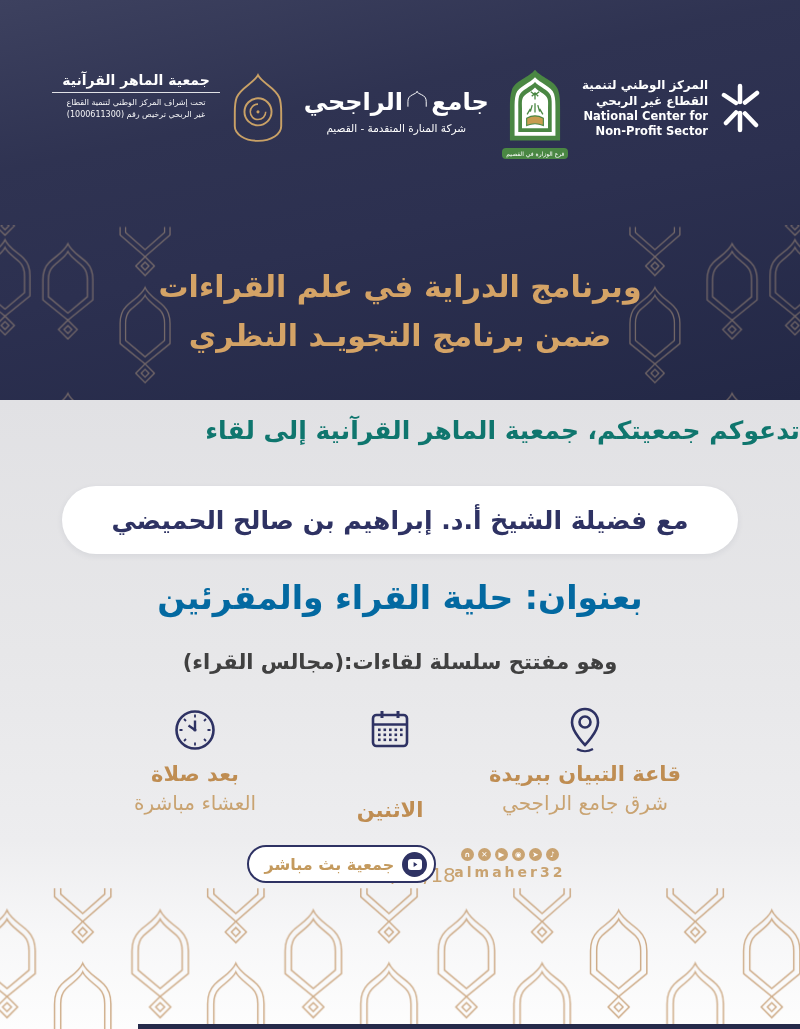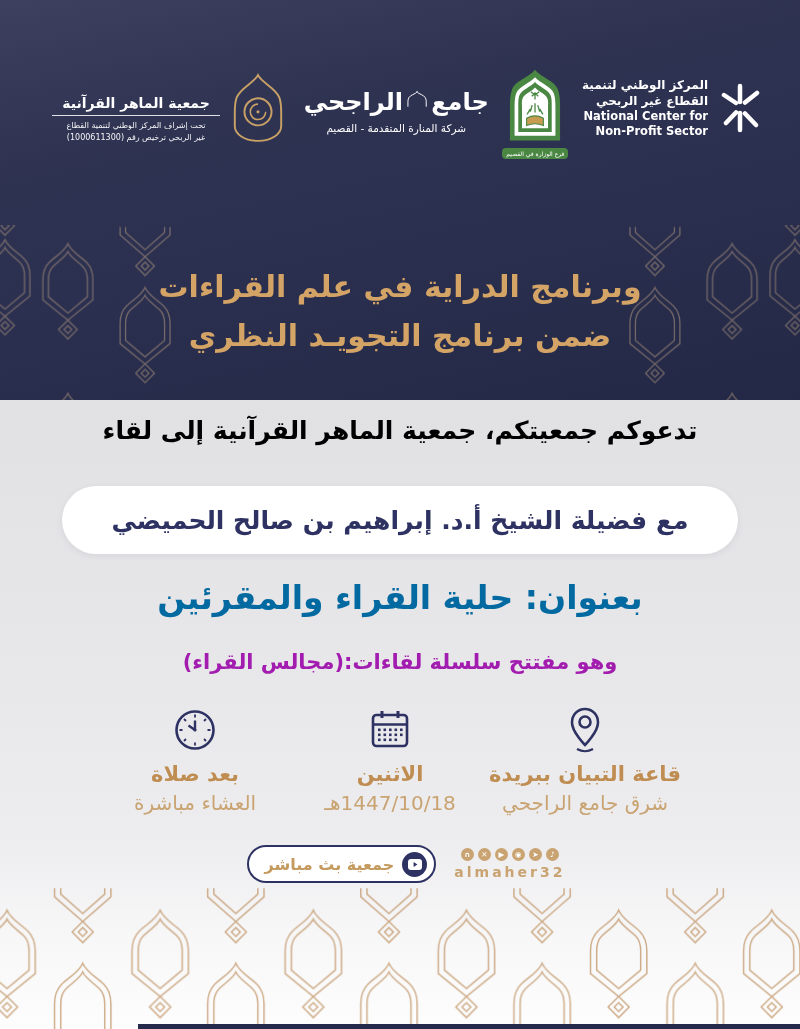--- a/index.html
+++ b/index.html
@@ -9,21 +9,21 @@
   
   .hero{position:absolute;left:0;top:0;width:800px;height:400px;
         background:linear-gradient(168deg,#3d415f 0%,#31355399 30%,#2c3050 55%,#232846 100%),#2c3050;}
   .pat{position:absolute;top:225px;pointer-events:none;}
   .pat-left{left:0;}
   .pat-right{right:0;transform:scaleX(-1);}
 
   .logos{position:absolute;left:0;top:58px;width:800px;height:100px;display:flex;
          align-items:center;justify-content:space-between;padding:0 40px 0 52px;box-sizing:border-box;}
   .logo{color:#fff;}
-  .maher{display:flex;align-items:flex-end;gap:9px;width:238px;}
+  .maher{display:flex;align-items:flex-start;gap:9px;width:238px;}
   .maher-text{width:168px;text-align:center;}
   .maher-title{font-size:14px;font-weight:bold;border-bottom:1px solid rgba(255,255,255,.85);
                padding-bottom:4px;margin-bottom:4px;white-space:nowrap;}
   .maher-sub{font-size:8px;line-height:12px;white-space:nowrap;opacity:.95;}
   .rajhi{width:185px;text-align:center;}
   .rajhi-main{display:flex;direction:rtl;align-items:flex-end;justify-content:center;gap:3px;
               font-size:24px;font-weight:bold;line-height:26px;}
   .rajhi-sub{font-size:10.5px;margin-top:7px;white-space:nowrap;}
   .ministry{width:66px;display:flex;flex-direction:column;align-items:center;margin-top:10px;}
   .ministry-band{margin-top:2px;background:#4a8743;color:#fff;font-size:6px;line-height:9px;
@@ -32,35 +32,35 @@
   .ncnp-text{text-align:right;}
   .ncnp-ar{font-size:12px;font-weight:bold;line-height:16px;white-space:nowrap;}
   .ncnp-en{font-size:11.5px;font-weight:bold;line-height:15px;white-space:nowrap;direction:ltr;}
 
   .hero-title{position:absolute;left:0;top:262px;width:800px;text-align:center;color:#d4a366;
               font-weight:bold;font-size:30px;line-height:49px;letter-spacing:.5px;}
 
   
   .light-section{position:absolute;left:0;top:400px;width:800px;height:629px;
         background:linear-gradient(180deg,#e1e1e4 0%,#e7e7e9 40%,#ededef 70%,#f7f7f8 85%,#fdfdfd 100%);}
-  .invite-line{position:absolute;left:0;top:416px;width:800px;text-align:center;
-               color:#000000;font-weight:bold;font-size:25px;}
+  .invite-line{position:absolute;left:0;top:416px;width:800px;text-align:right;
+               color:#0f766e;font-weight:bold;font-size:25px;}
   .name-pill{position:absolute;left:62px;top:486px;width:676px;height:68px;background:#fff;
              border-radius:34px;box-shadow:0 2px 6px rgba(40,45,80,.08);
              display:flex;align-items:center;justify-content:center;}
   .name-pill span{color:#2e3263;font-weight:bold;font-size:25px;white-space:nowrap;}
   .event-title{position:absolute;left:0;top:578px;width:800px;text-align:center;
                color:#0369a1;font-weight:bold;font-size:33px;}
   .event-subtitle{position:absolute;left:0;top:650px;width:800px;text-align:center;
-                  color:#a21caf;font-weight:bold;font-size:21px;}
+                  color:#404040;font-weight:bold;font-size:21px;}
 
   
   .info-row{position:absolute;left:90px;top:706px;width:600px;display:flex;direction:rtl;}
   .info-col{display:flex;flex-direction:column;align-items:center;}
-  .info-loc{width:210px;} .info-date{width:180px;} .info-time{width:210px;}
+  .info-loc{width:210px;} .info-date{width:180px;gap:36px;} .info-time{width:210px;}
   .info-icon{height:48px;display:flex;align-items:center;justify-content:center;}
   .info-line1{margin-top:7px;color:#bf8d52;font-weight:bold;font-size:21px;line-height:26px;}
   .info-line2{margin-top:3px;color:#c9a371;font-size:20px;line-height:26px;}
 
   
   .footer-row{position:absolute;left:0;top:845px;width:800px;display:flex;direction:rtl;
               justify-content:center;align-items:center;gap:18px;transform:translateX(6px);}
   .social-block{display:flex;flex-direction:column;align-items:center;gap:3px;}
   .social-icons{display:flex;direction:ltr;gap:4px;}
   .social-dot{width:13px;height:13px;border-radius:50%;background:#c9a371;color:#fff;

